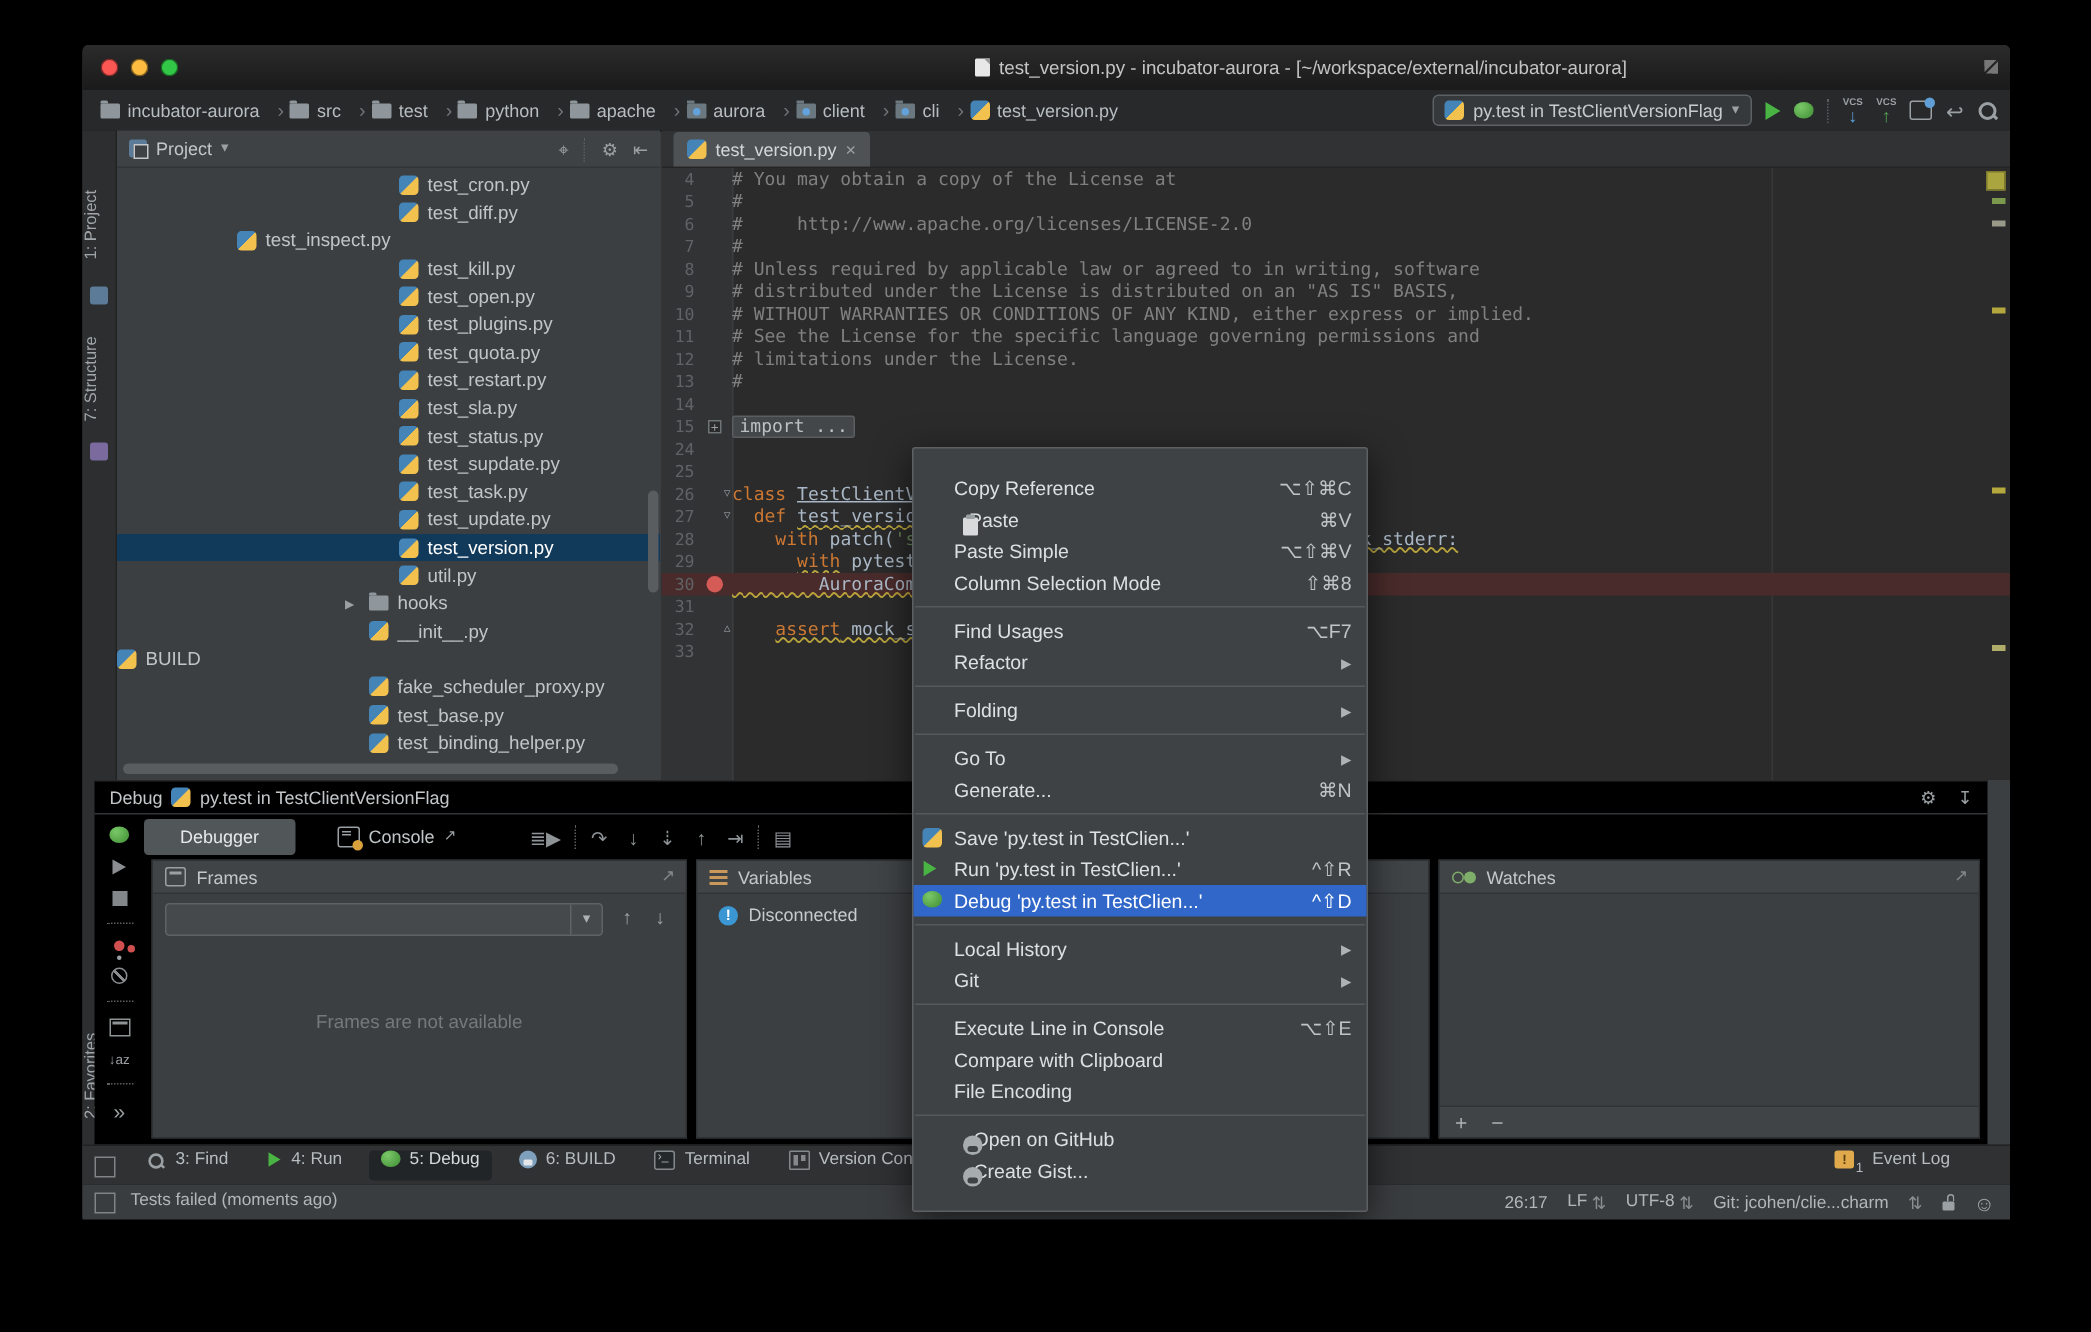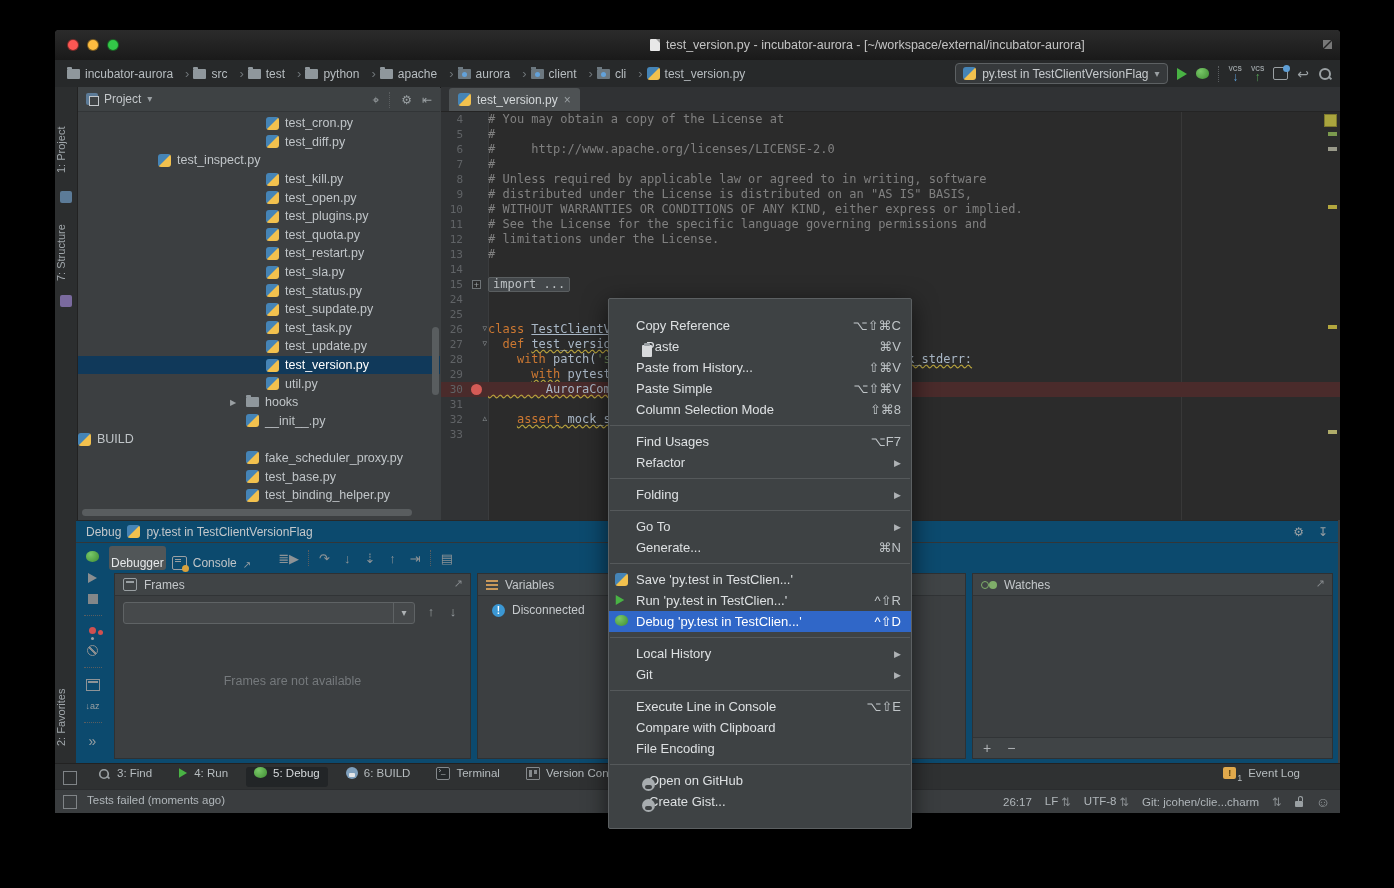--- a/index.html
+++ b/index.html
@@ -83,26 +83,26 @@
   .fplus::before{content:"+";position:absolute;left:6px;top:3px;width:9px;height:9px;border:1px solid #6f7477;
     color:#9aa0a3;font:9px/8px "Liberation Sans";text-align:center;background:#2b2b2b;box-sizing:border-box}
   .fopen::before{content:"▿";position:absolute;right:1px;top:1px;color:#8a8f92;font-size:9px}
   .fend::before{content:"▵";position:absolute;right:1px;top:1px;color:#8a8f92;font-size:9px}
   .foldbox{background:#43474a;border:1px solid #5a5e60;border-radius:2px;padding:0 4px;color:#bcc0c3;
     font:12px/13px "DejaVu Sans Mono",monospace}
   .marginline{position:absolute;left:740px;top:25px;bottom:0;width:1px;background:#383838}
   .mark{position:absolute;right:3px;width:9px;height:4px}
   .cornersq{position:absolute;right:3px;top:27px;width:11px;height:11px;background:#aaa53e;border:1px solid #7d792d}
   
-  #debug{position:absolute;left:21px;top:490px;width:1262px;height:243px;background:#0c4a6e;border-top:1px solid #282828}
+  #debug{position:absolute;left:8px;top:490px;width:1262px;height:243px;background:#000000;border-top:1px solid #282828}
   #dbg-head{position:absolute;left:0;top:0;width:100%;height:22px;display:flex;align-items:center;gap:6px;
     padding-left:10px;box-sizing:border-box;color:#c3c7ca;border-bottom:1px solid #333638}
   #dbg-head-tools{position:absolute;right:10px;top:0;height:22px;display:flex;align-items:center;gap:14px;color:#9aa0a3}
   #dbg-tabs{position:absolute;left:33px;top:22px;right:0;height:30px;display:flex;align-items:center;gap:4px}
-  .dtab{display:flex;align-items:flex-end;gap:6px;height:24px;padding:0 2px;color:#c0c5c8;border-radius:3px}
+  .dtab{display:flex;align-items:center;gap:6px;height:24px;padding:0 24px;color:#c0c5c8;border-radius:3px}
   .dtab.on{background:#515658;color:#e6e8ea}
   .ic-console{width:13px;height:12px;border:1px solid #9aa0a3;border-radius:2px;position:relative}
   .ic-console::before{content:"";position:absolute;left:2px;top:2px;width:6px;height:1px;background:#9aa0a3;box-shadow:0 2px 0 #9aa0a3}
   .ic-console::after{content:"";position:absolute;right:-3px;bottom:-3px;width:7px;height:7px;border-radius:50%;background:#d8a13c}
   .stp{color:#8e9396;font-size:13px;line-height:1;padding:0 5px}
   #dbg-lbar{position:absolute;left:0;top:22px;width:33px;bottom:0;display:flex;flex-direction:column;align-items:center;gap:11px;padding-top:8px}
   .ic-playg{width:0;height:0;border-left:9px solid #8a8e90;border-top:5.5px solid transparent;border-bottom:5.5px solid transparent}
   .ic-stop{width:10px;height:10px;background:#838789}
   .ic-bp2{width:7px;height:7px;border-radius:50%;background:#d05050;box-shadow:8px 2px 0 -1px #d05050,0 8px 0 -2px #9aa0a3}
   .ic-mute{width:11px;height:11px;border-radius:50%;border:1.5px solid #8a8e90;box-sizing:border-box;
@@ -629,24 +629,20 @@
     <div class="mi">
         <span class="lab">Copy Reference</span>
         <span class="sc">⌥⇧⌘C</span>
       </div>
     <div class="mi">
         <span class="mi-ico ic-paste"></span>
         <span class="lab">Paste</span>
         <span class="sc">⌘V</span>
       </div>
     <div class="mi">
-        <span class="lab">Paste from History...</span>
-        <span class="sc">⇧⌘V</span>
-      </div>
-    <div class="mi">
         <span class="lab">Paste Simple</span>
         <span class="sc">⌥⇧⌘V</span>
       </div>
     <div class="mi">
         <span class="lab">Column Selection Mode</span>
         <span class="sc">⇧⌘8</span>
       </div>
     <div class="msep"></div>
     <div class="mi">
         <span class="lab">Find Usages</span>

